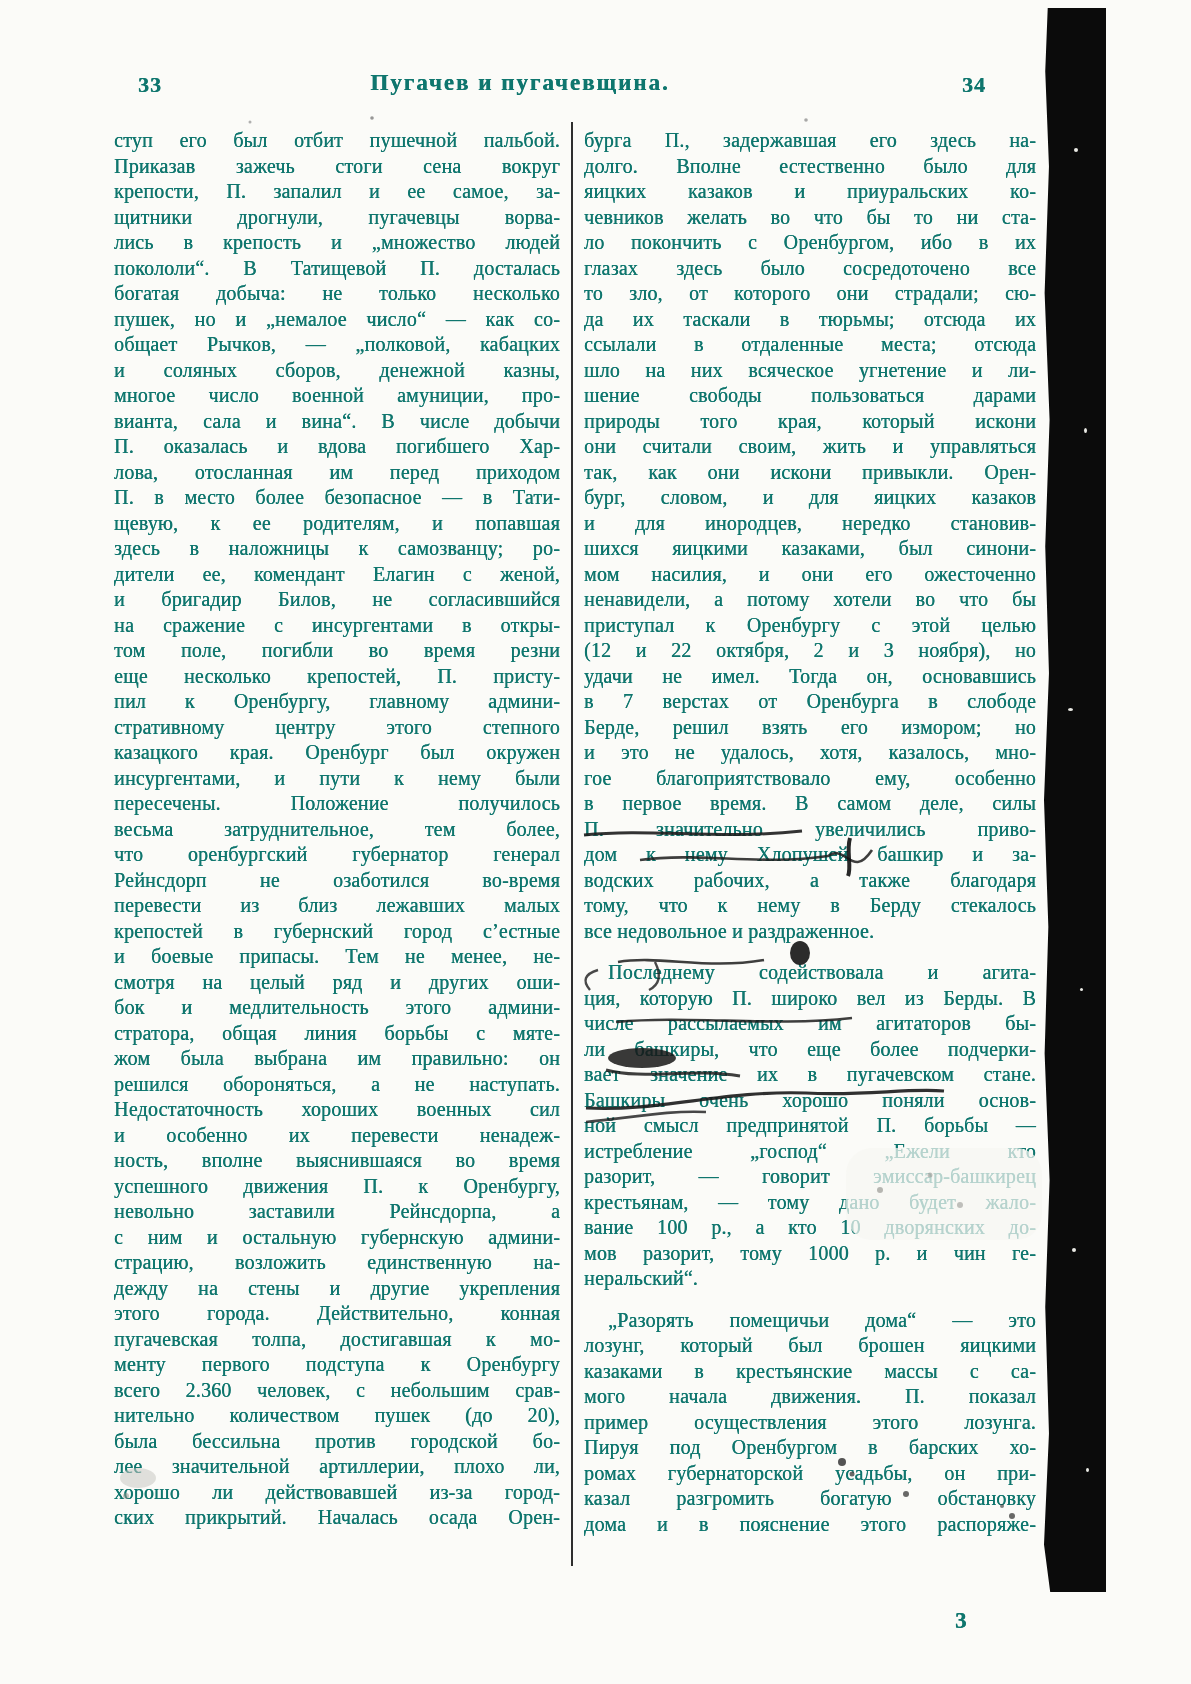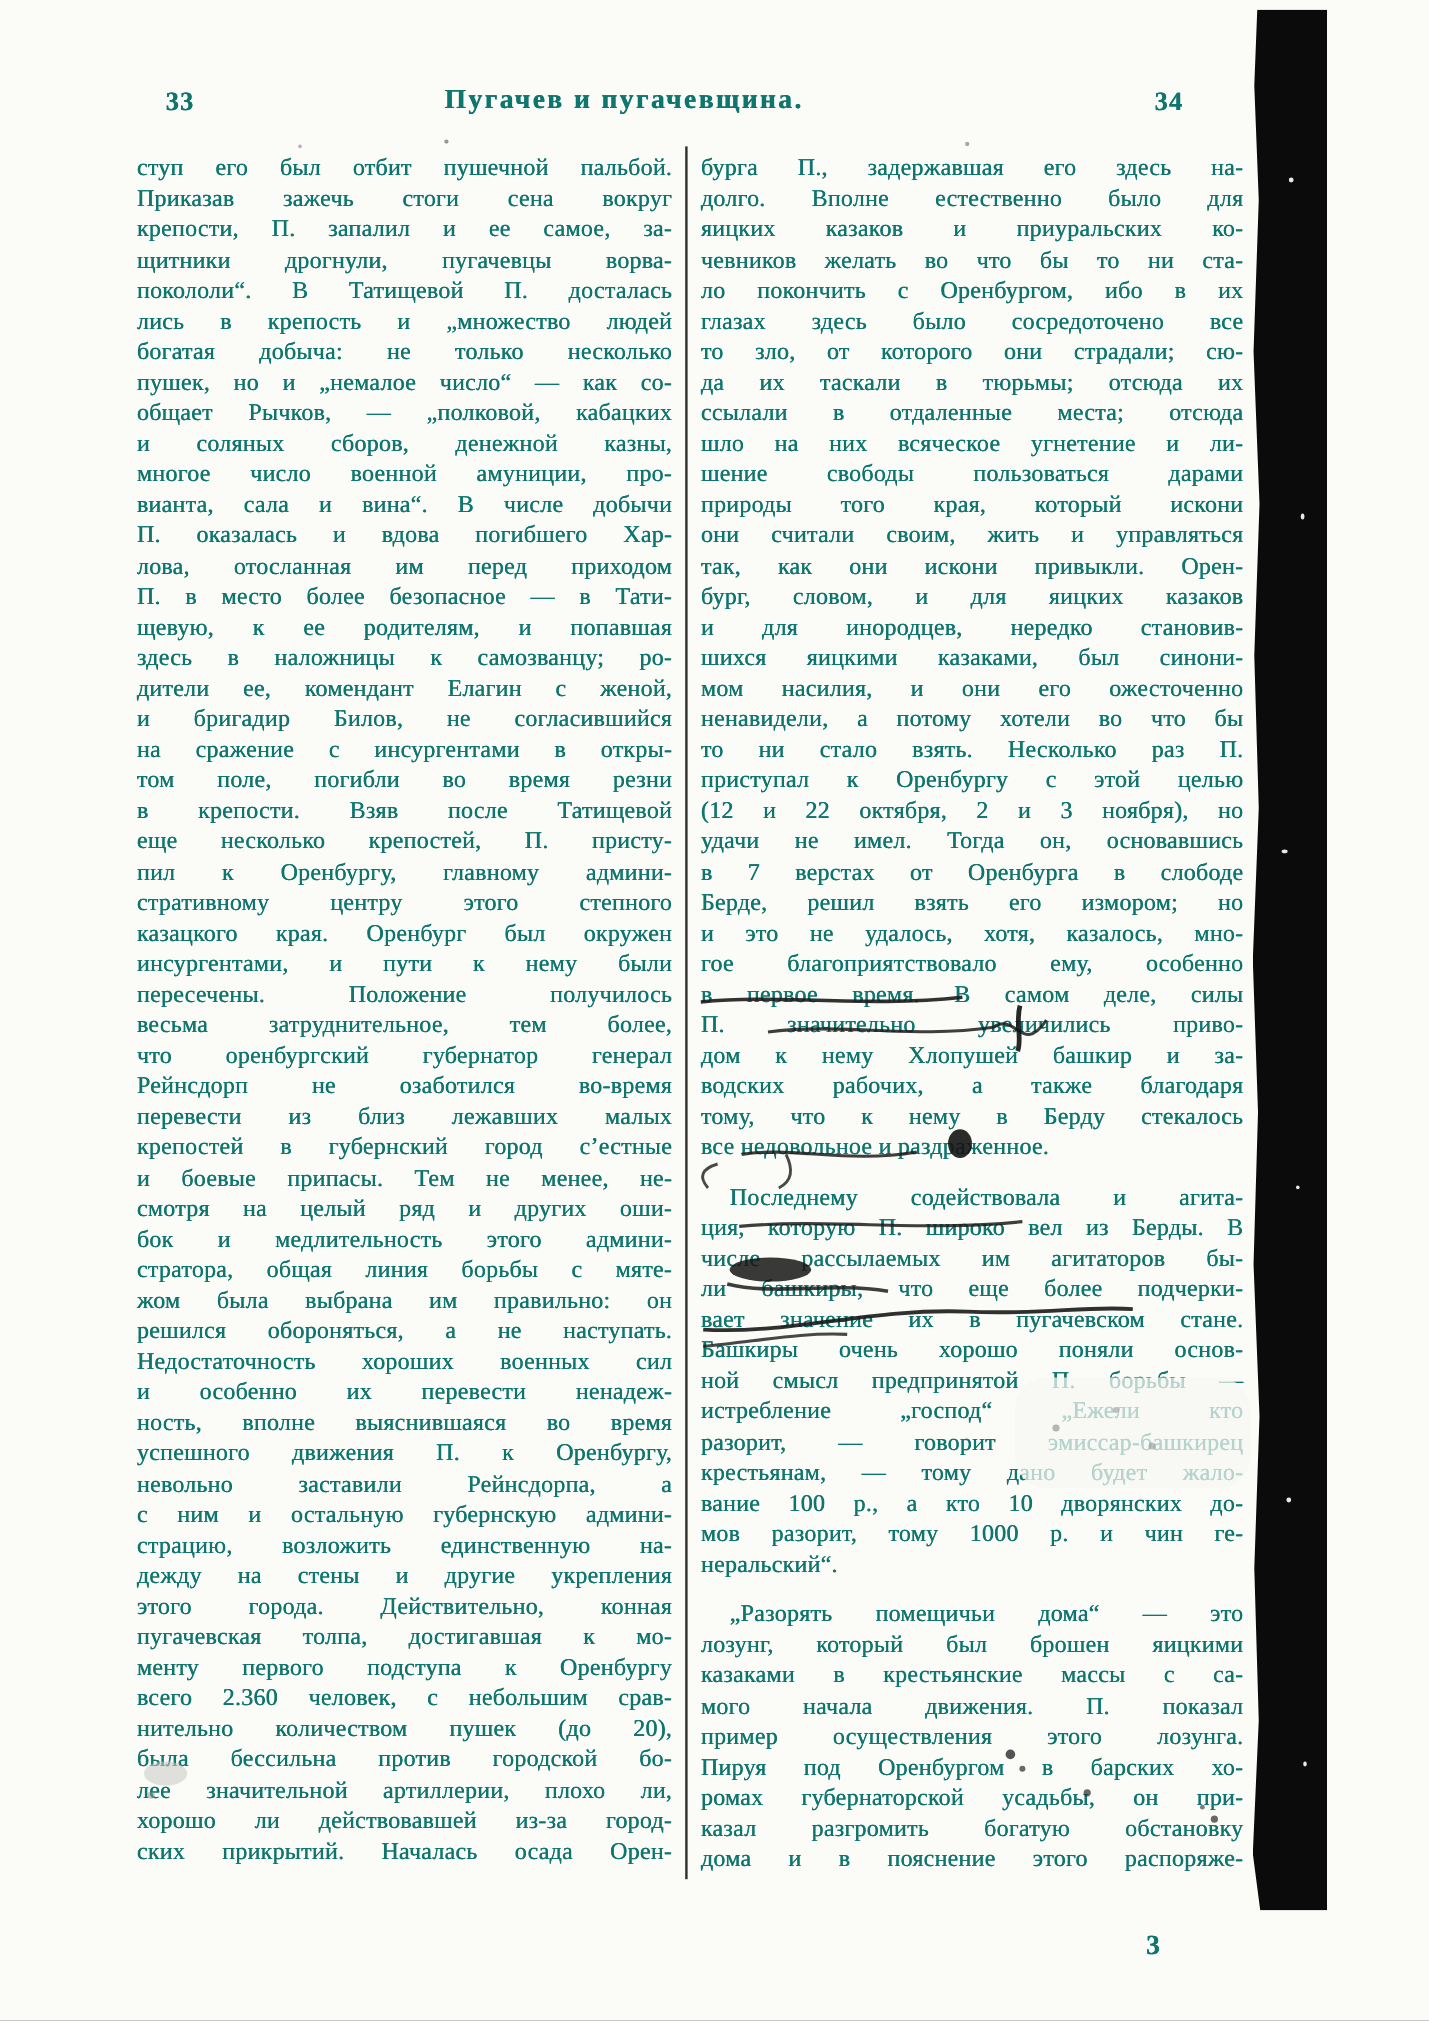--- a/index.html
+++ b/index.html
@@ -69,38 +69,37 @@
 
   <span class="folio left">33</span>
   <span class="head-title">Пугачев и пугачевщина.</span>
   <span class="folio right">34</span>
 
   <div class="col col-left" id="col-left">
       <div class="line">ступ его был отбит пушечной пальбой.</div>
       <div class="line">Приказав зажечь стоги сена вокруг</div>
       <div class="line">крепости, П. запалил и ее самое, за-</div>
       <div class="line">щитники дрогнули, пугачевцы ворва-</div>
+      <div class="line">лись в крепость и „множество людей</div>
       <div class="line">покололи“. В Татищевой П. досталась</div>
-      <div class="line">лись в крепость и „множество людей</div>
       <div class="line">богатая добыча: не только несколько</div>
       <div class="line">пушек, но и „немалое число“ — как со-</div>
       <div class="line">общает Рычков, — „полковой, кабацких</div>
       <div class="line">и соляных сборов, денежной казны,</div>
       <div class="line">многое число военной амуниции, про-</div>
       <div class="line">вианта, сала и вина“. В числе добычи</div>
       <div class="line">П. оказалась и вдова погибшего Хар-</div>
       <div class="line">лова, отосланная им перед приходом</div>
       <div class="line">П. в место более безопасное — в Тати-</div>
       <div class="line">щевую, к ее родителям, и попавшая</div>
       <div class="line">здесь в наложницы к самозванцу; ро-</div>
       <div class="line">дители ее, комендант Елагин с женой,</div>
       <div class="line">и бригадир Билов, не согласившийся</div>
       <div class="line">на сражение с инсургентами в откры-</div>
       <div class="line">том поле, погибли во время резни</div>
-      <div class="line">в крепости. Взяв после Татищевой</div>
       <div class="line">еще несколько крепостей, П. присту-</div>
       <div class="line">пил к Оренбургу, главному админи-</div>
       <div class="line">стративному центру этого степного</div>
       <div class="line">казацкого края. Оренбург был окружен</div>
       <div class="line">инсургентами, и пути к нему были</div>
       <div class="line">пересечены. Положение получилось</div>
       <div class="line">весьма затруднительное, тем более,</div>
       <div class="line">что оренбургский губернатор генерал</div>
       <div class="line">Рейнсдорп не озаботился во-время</div>
       <div class="line">перевести из близ лежавших малых</div>
@@ -143,21 +142,20 @@
       <div class="line">шло на них всяческое угнетение и ли-</div>
       <div class="line">шение свободы пользоваться дарами</div>
       <div class="line">природы того края, который искони</div>
       <div class="line">они считали своим, жить и управляться</div>
       <div class="line">так, как они искони привыкли. Орен-</div>
       <div class="line">бург, словом, и для яицких казаков</div>
       <div class="line">и для инородцев, нередко становив-</div>
       <div class="line">шихся яицкими казаками, был синони-</div>
       <div class="line">мом насилия, и они его ожесточенно</div>
       <div class="line">ненавидели, а потому хотели во что бы</div>
-      <div class="line">то ни стало взять. Несколько раз П.</div>
       <div class="line">приступал к Оренбургу с этой целью</div>
       <div class="line">(12 и 22 октября, 2 и 3 ноября), но</div>
       <div class="line">удачи не имел. Тогда он, основавшись</div>
       <div class="line">в 7 верстах от Оренбурга в слободе</div>
       <div class="line">Берде, решил взять его измором; но</div>
       <div class="line">и это не удалось, хотя, казалось, мно-</div>
       <div class="line">гое благоприятствовало ему, особенно</div>
       <div class="line">в первое время. В самом деле, силы</div>
       <div class="line">П. значительно увеличились приво-</div>
       <div class="line">дом к нему Хлопушей башкир и за-</div>

